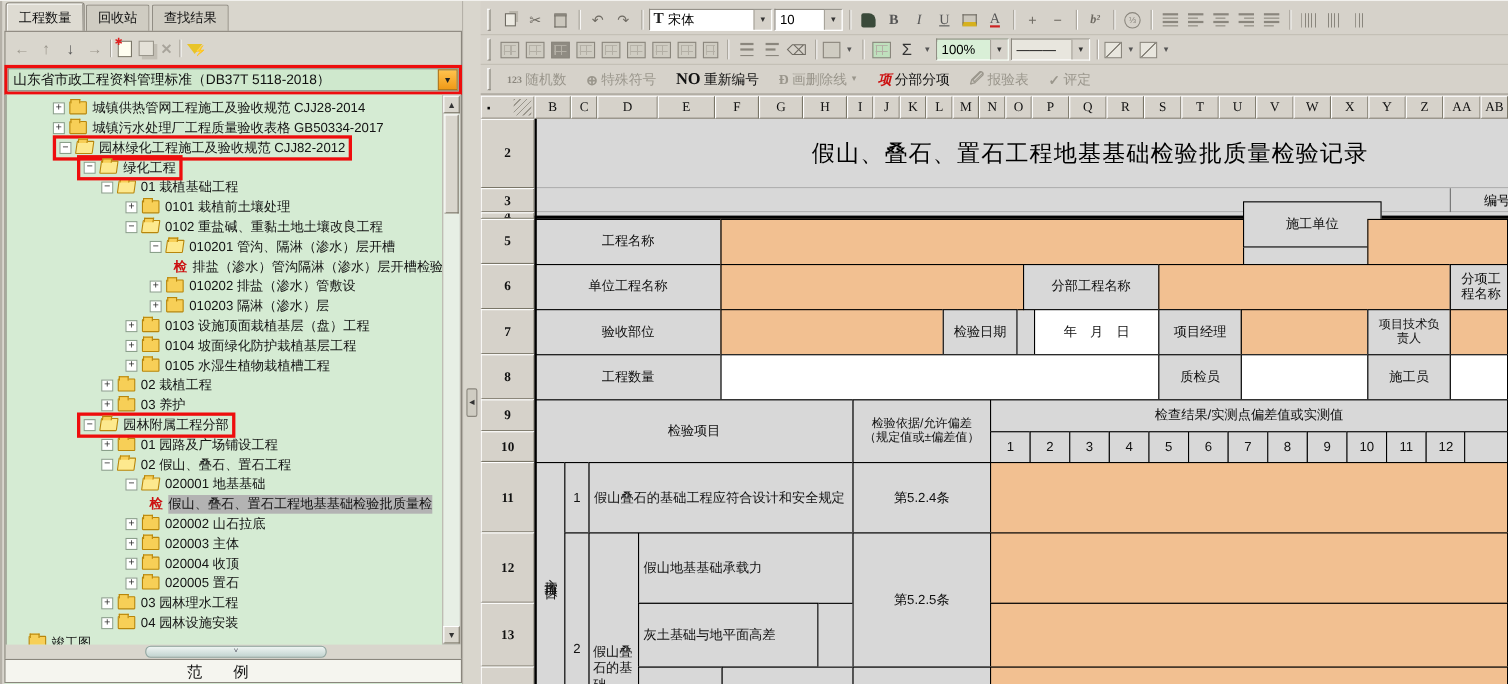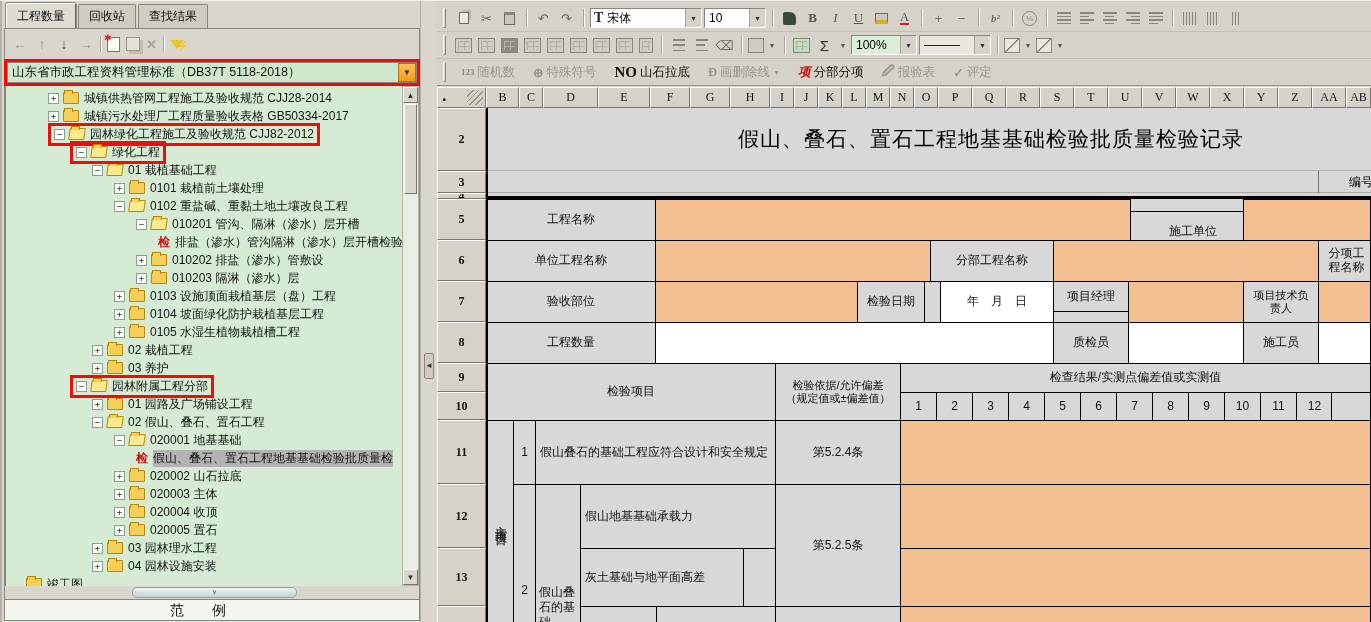--- a/index.html
+++ b/index.html
@@ -512,21 +512,21 @@
       <span class="tb3-btn">
         <span class="pre pre-123">123</span>
         <span>随机数</span>
       </span>
       <span class="tb3-btn">
         <span class="pre">⊕</span>
           <span>特殊符号</span>
       </span>
       <span class="tb3-btn dark">
         <span class="pre-no">NO</span>
-        <span>山石拉底</span>
+        <span>重新编号</span>
       </span>
       <span class="tb3-btn">
         <span class="pre pre-d">Ð</span>
         <span>画删除线</span>
         <span style="font-size:7px">▼</span>
       </span>
       <span class="tb3-btn dark">
         <span class="pre-xiang">项</span>
         <span>分部分项</span>
       </span>
@@ -589,34 +589,34 @@
 
       <div id="r3band">
         <div id="bianhao">编号</div>
       </div>
       <div id="title-cell">假山、叠石、置石工程地基基础检验批质量检验记录</div>
       <div id="r4band"></div>
       <div id="form-topline"></div>
 
       <div class="cell lblc" style="left:49px;top:112px;width:170px;height:42px">工程名称</div>
       <div class="cell inpc" style="left:218px;top:112px;width:476px;height:42px"></div>
-      <div class="cell lblc" style="left:693px;top:124px;width:126px;height:42px">施工单位</div>
+      <div class="cell lblc" style="left:693px;top:96px;width:126px;height:42px">施工单位</div>
       <div class="cell inpc" style="left:806px;top:112px;width:128px;height:42px"></div>
 
       <div class="cell lblc" style="left:49px;top:153px;width:170px;height:42px">单位工程名称</div>
       <div class="cell inpc" style="left:218px;top:153px;width:276px;height:42px"></div>
       <div class="cell lblc" style="left:493px;top:153px;width:124px;height:42px">分部工程名称</div>
       <div class="cell inpc" style="left:616px;top:153px;width:266px;height:42px"></div>
       <div class="cell lblc" style="left:881px;top:153px;width:53px;height:42px;justify-content:flex-start;padding-left:4px">分项工程名称</div>
 
       <div class="cell lblc" style="left:49px;top:194px;width:170px;height:42px">验收部位</div>
       <div class="cell inpc" style="left:218px;top:194px;width:219px;height:42px"></div>
       <div class="cell lblc" style="left:420px;top:194px;width:68px;height:42px">检验日期</div>
       <div class="cell whtc" style="left:503px;top:194px;width:114px;height:42px">年　月　日</div>
-      <div class="cell lblc" style="left:616px;top:194px;width:76px;height:31px">项目经理</div>
+      <div class="cell lblc" style="left:616px;top:194px;width:76px;height:42px">项目经理</div>
       <div class="cell inpc" style="left:691px;top:194px;width:116px;height:42px"></div>
       <div class="cell lblc twoline" style="left:806px;top:194px;width:76px;height:42px;padding:0 6px">项目技术负责人</div>
       <div class="cell inpc" style="left:881px;top:194px;width:53px;height:42px"></div>
 
       <div class="cell lblc" style="left:49px;top:235px;width:170px;height:42px">工程数量</div>
       <div class="cell whtc" style="left:218px;top:235px;width:399px;height:42px"></div>
       <div class="cell lblc" style="left:616px;top:235px;width:76px;height:42px">质检员</div>
       <div class="cell whtc" style="left:691px;top:235px;width:116px;height:42px"></div>
       <div class="cell lblc" style="left:806px;top:235px;width:76px;height:42px">施工员</div>
       <div class="cell whtc" style="left:881px;top:235px;width:53px;height:42px"></div>

